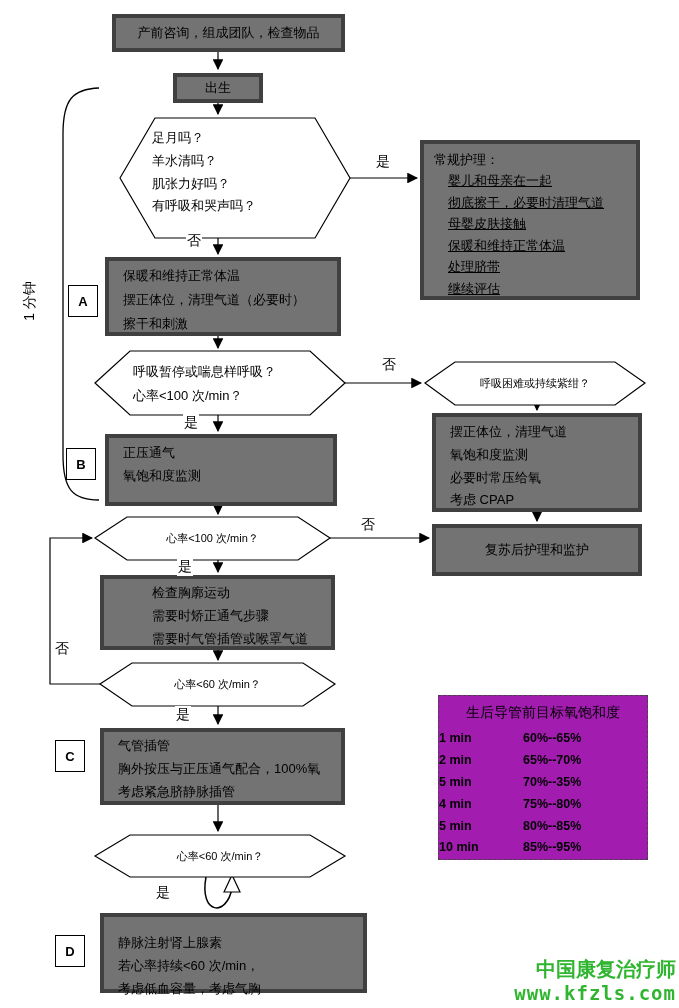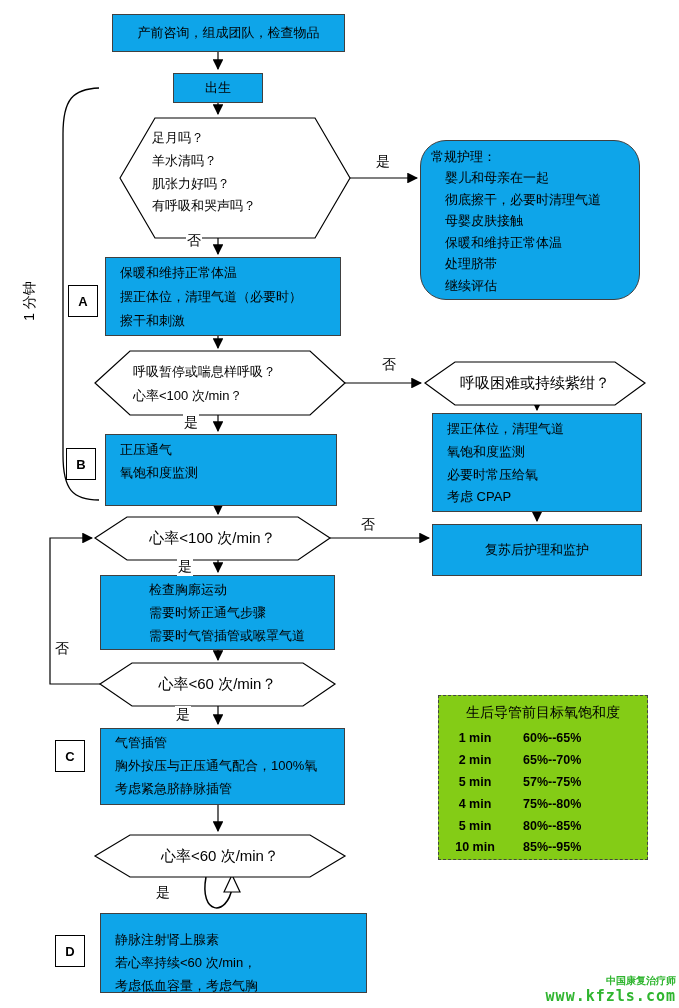--- a/index.html
+++ b/index.html
@@ -2,52 +2,52 @@
 <html><head>
 <meta charset="utf-8">
 <style>
   html,body{margin:0;padding:0;background:#fff;}
   #canvas{
     position:relative;width:679px;height:1008px;background:#fff;
     font-family:"Liberation Sans",sans-serif;color:#000;overflow:hidden;
   }
   #connectors{position:absolute;left:0;top:0;z-index:1;}
   .box{
-    position:absolute;border:1px solid #404040;background:#0ea5e9;
+    position:absolute;border:4px solid #404040;background:#737373;
     font-size:13px;box-sizing:border-box;z-index:2;
   }
   .center{display:flex;align-items:center;justify-content:center;text-align:center;}
   .ml{white-space:pre-line;line-height:1.8;padding:3px 4px 0 14px;}
   .hex-text{position:absolute;font-size:13px;white-space:pre-line;line-height:1.8;z-index:3;}
-  .hex-center{position:absolute;display:flex;align-items:center;justify-content:center;font-size:15px;z-index:3;}
+  .hex-center{position:absolute;display:flex;align-items:center;justify-content:center;font-size:11px;z-index:3;}
   .lab{position:absolute;font-size:14px;z-index:3;background:#fff;padding:0 1px;}
   .stage{
     position:absolute;width:28px;height:30px;border:1px solid #000;background:#fff;
     display:flex;align-items:center;justify-content:center;
     font-weight:bold;font-size:13px;z-index:2;
   }
   .timeline{
     position:absolute;left:-10px;top:288px;width:80px;height:26px;
     display:flex;align-items:center;justify-content:center;
     transform:rotate(-90deg);font-size:14px;z-index:2;
   }
   .routine-title{line-height:1.65;}
-  .routine-items{white-space:pre-line;line-height:1.65;padding-left:14px;}
+  .routine-items{white-space:pre-line;line-height:1.65;padding-left:14px;text-decoration:underline;}
   .sat-box{
     position:absolute;left:438px;top:695px;width:210px;height:165px;
-    border:1px dashed #444;background:#84cc16;box-sizing:border-box;z-index:2;
+    border:1px dashed #444;background:#a21caf;box-sizing:border-box;z-index:2;
     padding-top:8px;
   }
   .sat-title{text-align:center;font-size:14px;margin-bottom:6px;}
   .sat-row{display:flex;font-size:12.5px;font-weight:600;line-height:1.75;}
-  .sat-time{width:72px;text-align:center;}
+  .sat-time{width:72px;text-align:left;}
   .sat-range{margin-left:12px;}
   .watermark{position:absolute;right:3px;bottom:2px;text-align:right;z-index:2;line-height:1.25;}
-  .wm1{font-size:10px;font-weight:bold;}
-  .wm2{font-size:15px;font-weight:bold;letter-spacing:1px;font-family:"DejaVu Sans Mono",monospace;}
+  .wm1{font-size:20px;font-weight:bold;}
+  .wm2{font-size:19px;font-weight:bold;letter-spacing:1px;font-family:"DejaVu Sans Mono",monospace;}
 </style>
 </head>
 <body>
 
 <div id="canvas">
 
   <svg id="connectors" width="679" height="1008" viewBox="0 0 679 1008">
     <defs>
       <marker id="arr" viewBox="0 0 10 10" refX="9" refY="5" markerWidth="9" markerHeight="9" orient="auto">
         <path d="M0,0 L10,5 L0,10 z" fill="#000"></path>
@@ -87,21 +87,21 @@
       <polygon points="95,538 127,517 298,517 330,538 298,560 127,560"></polygon>
       <polygon points="100,684 132,663 303,663 335,684 303,706 132,706"></polygon>
       <polygon points="95,856 130,835 310,835 345,856 310,877 130,877"></polygon>
     </g>
   </svg>
 
   <div class="box center" style="left:112px;top:14px;width:233px;height:38px;">产前咨询，组成团队，检查物品</div>
 
   <div class="box center" style="left:173px;top:73px;width:90px;height:30px;">出生</div>
 
-  <div class="box" style="left:420px;top:140px;width:220px;height:160px;padding:5px 6px 0 10px;border-radius:26px;">
+  <div class="box" style="left:420px;top:140px;width:220px;height:160px;padding:5px 6px 0 10px;">
     <div class="routine-title">常规护理：</div>
     <div class="routine-items">婴儿和母亲在一起
 彻底擦干，必要时清理气道
 母婴皮肤接触
 保暖和维持正常体温
 处理脐带
 继续评估</div>
   </div>
 
   <div class="box ml" style="left:105px;top:257px;width:236px;height:79px;line-height:1.85;">保暖和维持正常体温
@@ -163,21 +163,21 @@
     <div class="sat-row">
       <span class="sat-time">1 min</span>
       <span class="sat-range">60%--65%</span>
     </div>
     <div class="sat-row">
       <span class="sat-time">2 min</span>
       <span class="sat-range">65%--70%</span>
     </div>
     <div class="sat-row">
       <span class="sat-time">5 min</span>
-      <span class="sat-range">57%--75%</span>
+      <span class="sat-range">70%--35%</span>
     </div>
     <div class="sat-row">
       <span class="sat-time">4 min</span>
       <span class="sat-range">75%--80%</span>
     </div>
     <div class="sat-row">
       <span class="sat-time">5 min</span>
       <span class="sat-range">80%--85%</span>
     </div>
     <div class="sat-row">

